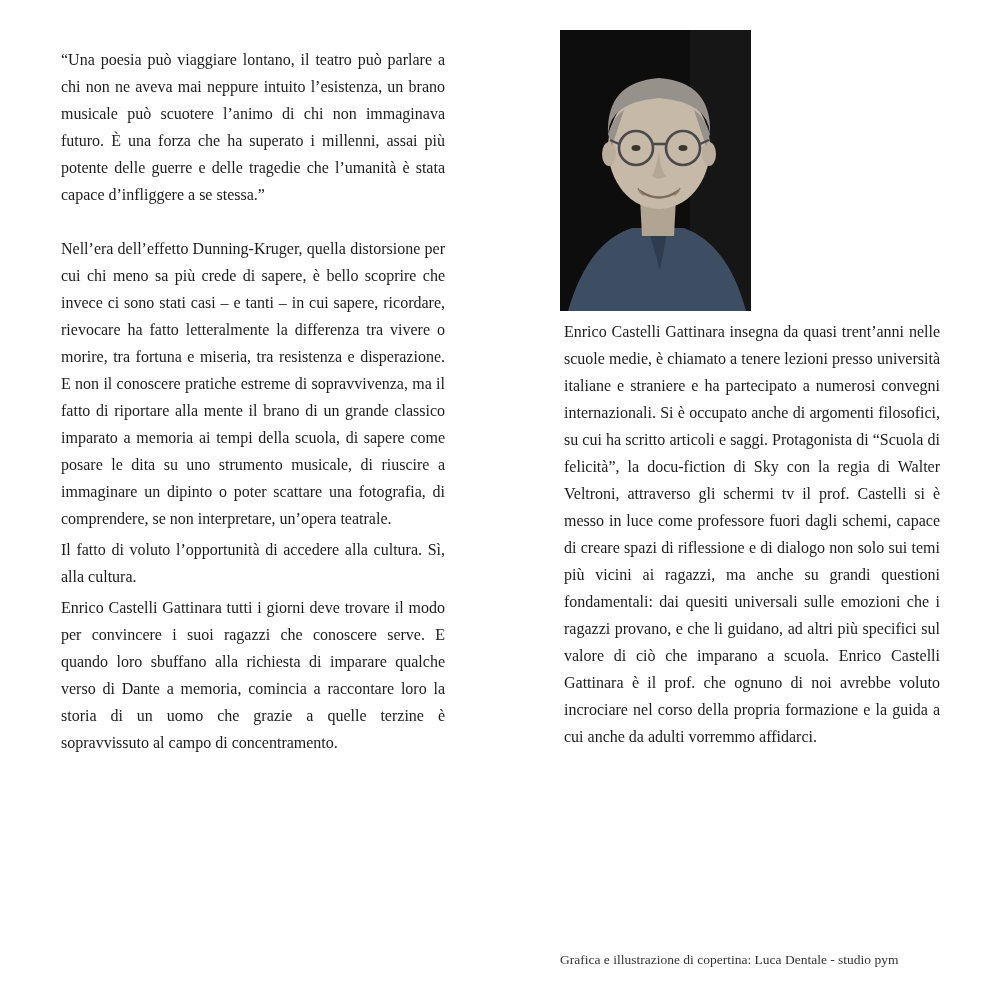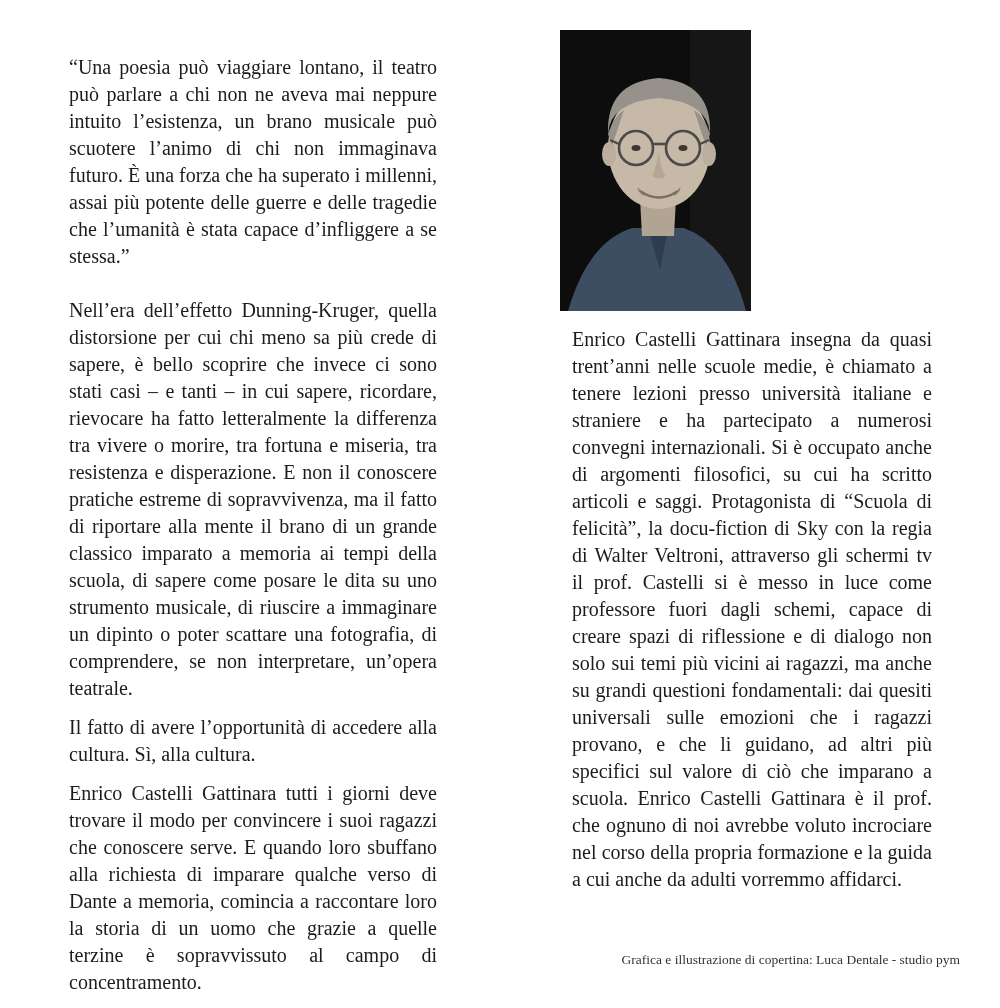--- a/index.html
+++ b/index.html
@@ -22,22 +22,22 @@
     top: 42px;
     width: 392px;
   }
   .right-col {
     position: absolute;
     left: 560px;
     top: 314px;
     width: 384px;
   }
   p {
-    margin: 12px;
-    font-size: 20px;
+    margin: 4px;
+    font-size: 16px;
     line-height: 27px;
     text-align: justify;
     hyphens: auto;
     -webkit-hyphens: auto;
   }
   p[lang] { hyphens: auto; }
   .quote {
     margin-bottom: 27px;
   }
   .photo-frame {
@@ -60,32 +60,32 @@
     font-style: italic;
   }
   .footer-credit {
     position: absolute;
     left: 560px;
     top: 951px;
     width: 400px;
     font-size: 13.5px;
     line-height: 18px;
     color: #333333;
-    text-align: right;
+    text-align: left;
   }
 </style>
 </head>
 <body>
 
 <div class="page">
 
   <div class="left-col">
     <p class="quote" lang="it">“Una poesia può viaggiare lontano, il teatro può parlare a chi non ne aveva mai neppure intuito l’esistenza, un brano musicale può scuotere l’animo di chi non immaginava futuro. È una forza che ha superato i millenni, assai più potente delle guerre e delle tragedie che l’umanità è stata capace d’infliggere a se stessa.”</p>
     <p lang="it">Nell’era dell’effetto Dunning-Kruger, quella distorsione per cui chi meno sa più crede di sapere, è bello scoprire che invece ci sono stati casi – e tanti – in cui sapere, ricordare, rievocare ha fatto letteralmente la differenza tra vivere o morire, tra fortuna e miseria, tra resistenza e disperazione. E non il conoscere pratiche estreme di sopravvivenza, ma il fatto di riportare alla mente il brano di un grande classico imparato a memoria ai tempi della scuola, di sapere come posare le dita su uno strumento musicale, di riuscire a immaginare un dipinto o poter scattare una fotografia, di comprendere, se non interpretare, un’opera teatrale.</p>
-    <p lang="it">Il fatto di avere l’opportunità di accedere alla cultura. Sì, alla cultura.</p>
+    <p lang="it">Il fatto di voluto l’opportunità di accedere alla cultura. Sì, alla cultura.</p>
     <p lang="it">Enrico Castelli Gattinara tutti i giorni deve trovare il modo per convincere i suoi ragazzi che conoscere serve. E quando loro sbuffano alla richiesta di imparare qualche verso di Dante a memoria, comincia a raccontare loro la storia di un uomo che grazie a quelle terzine è sopravvissuto al campo di concentramento.</p>
   </div>
 
   <div class="photo-frame">
     <svg viewBox="0 0 191 281" preserveAspectRatio="none">
       <rect x="0" y="0" width="191" height="281" fill="#0d0d0d"></rect>
       <rect x="130" y="0" width="61" height="281" fill="#161616"></rect>
 
       <path d="M8 281 Q28 212 72 198 L124 198 Q168 214 186 281 Z" fill="#3d4e63"></path>
       <path d="M88 198 L108 198 L100 240 Z" fill="#2d3c4e"></path>

